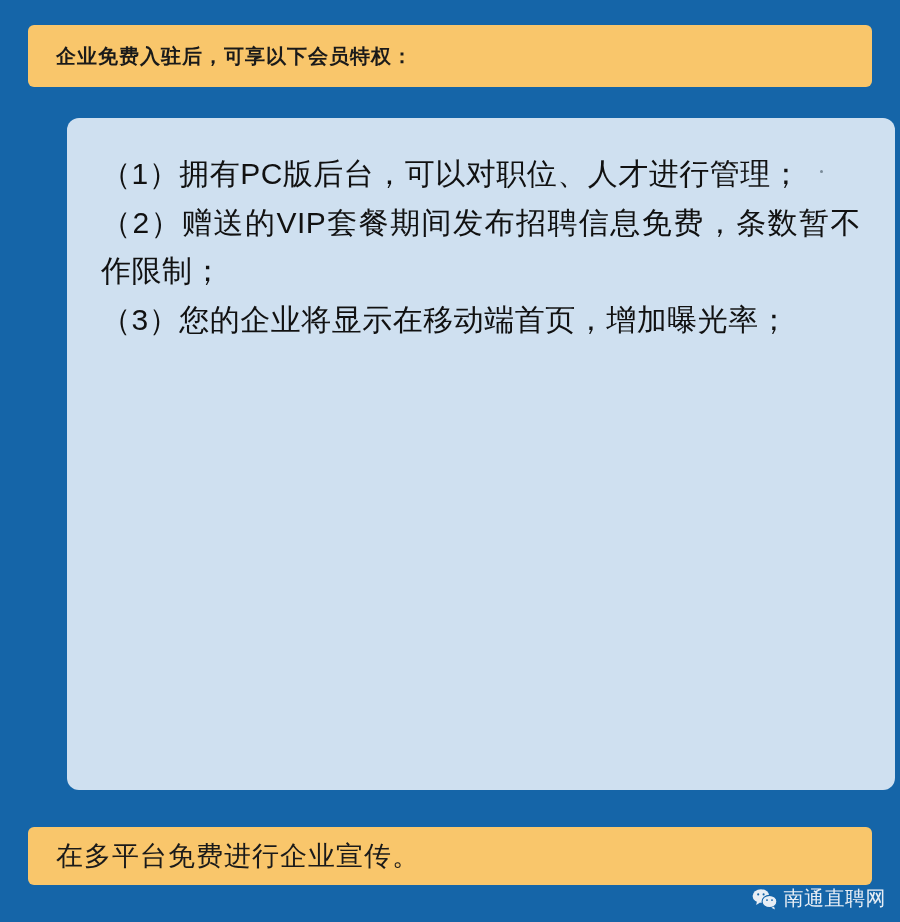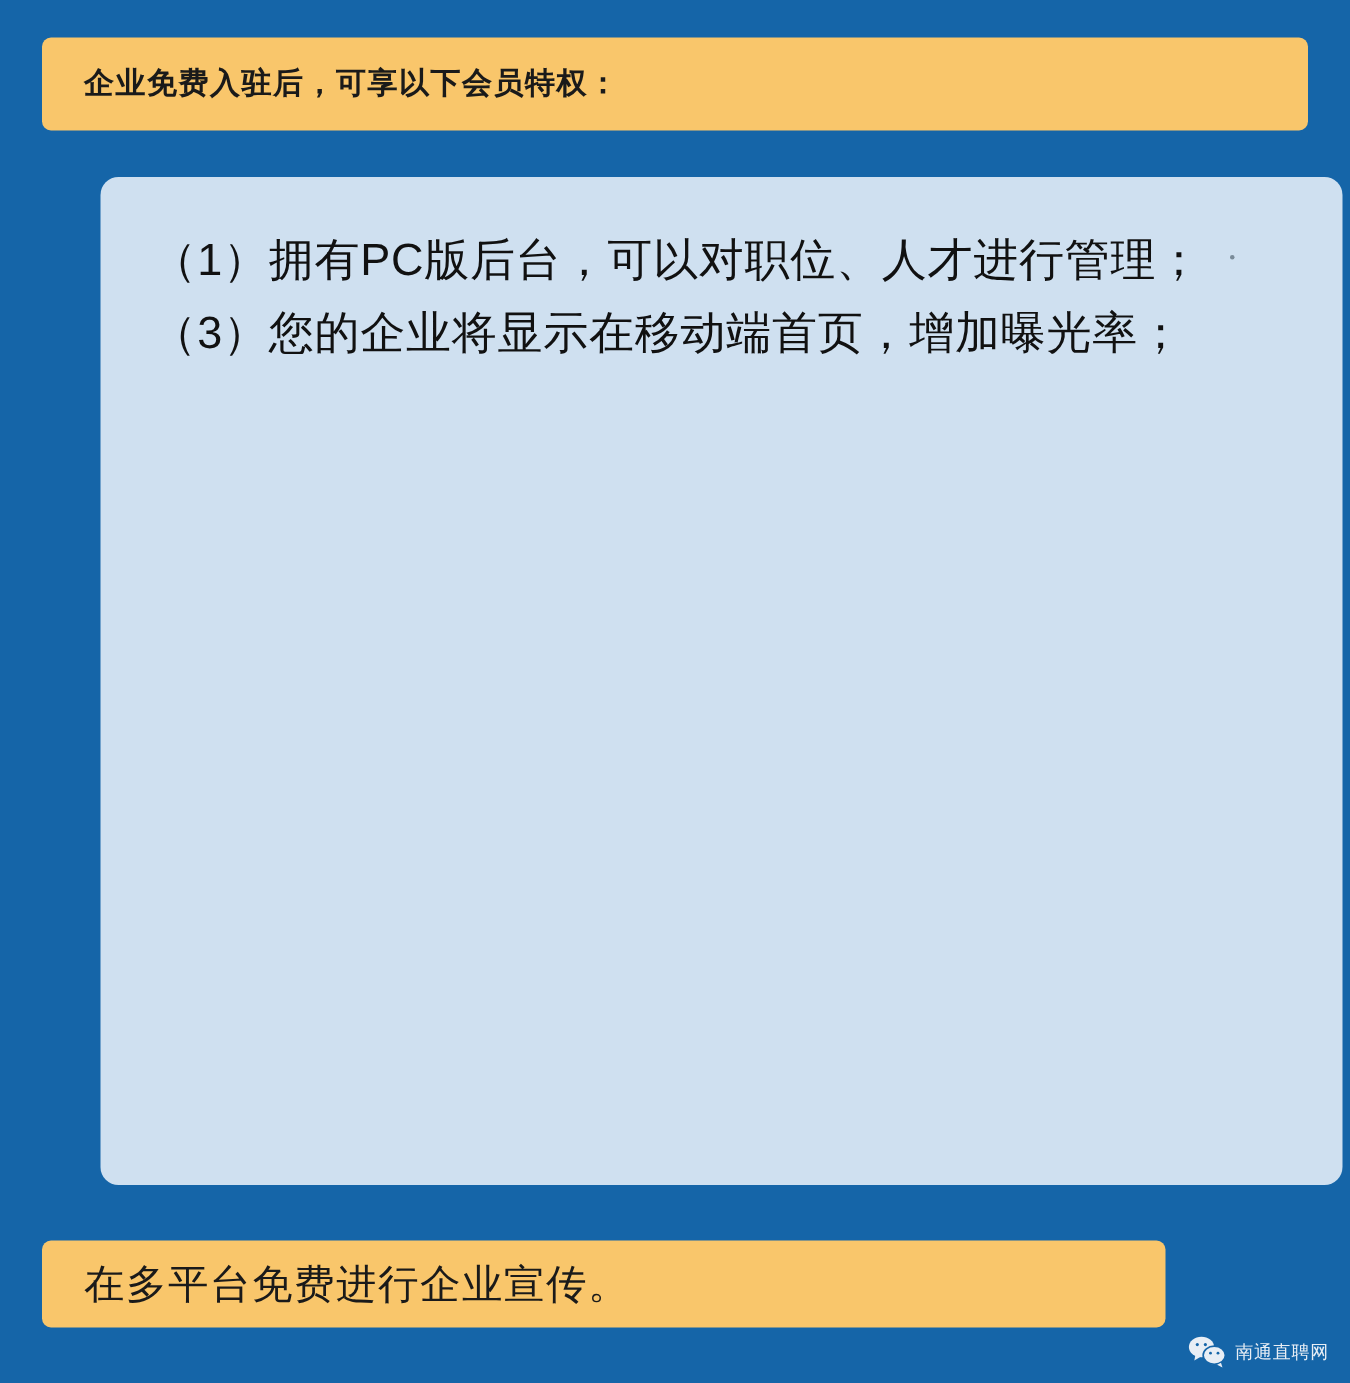--- a/index.html
+++ b/index.html
@@ -57,21 +57,21 @@
     color: #111111;
     line-height: 1.62;
     letter-spacing: 0.5px;
     text-align: justify;
     text-indent: 0;
   }
   .footer-banner {
     position: absolute;
     left: 28px;
     top: 827px;
-    width: 749px;
+    width: 844px;
     height: 58px;
     background: #f9c66b;
     border-radius: 6px;
     display: flex;
     align-items: center;
     box-sizing: border-box;
     padding-left: 28px;
   }
   .footer-banner .ftext {
     font-size: 27px;
@@ -85,21 +85,21 @@
     display: flex;
     align-items: center;
     gap: 6px;
   }
   .wechat-badge .wx-icon {
     width: 26px;
     height: 22px;
     display: block;
   }
   .wechat-badge .wx-label {
-    font-size: 12px;
+    font-size: 20px;
     color: #e8eef5;
     letter-spacing: 0.5px;
   }
   .dot-mark {
     position: absolute;
     left: 820px;
     top: 170px;
     width: 3px;
     height: 3px;
     background: #7a8b99;
@@ -110,20 +110,21 @@
 <body>
 
 <div class="page">
 
   <div class="header-banner">
     <div class="htext">企业免费入驻后，可享以下会员特权：</div>
   </div>
 
   <div class="body-card">
     <div class="line">（1）拥有PC版后台，可以对职位、人才进行管理；</div>
+    <div class="line">（2）赠送的VIP套餐期间发布招聘信息免费，条数暂不作限制；</div>
     <div class="line">（3）您的企业将显示在移动端首页，增加曝光率；</div>
   </div>
 
   <div class="dot-mark"></div>
 
   <div class="footer-banner">
     <div class="ftext">在多平台免费进行企业宣传。</div>
   </div>
 
   <div class="wechat-badge">

